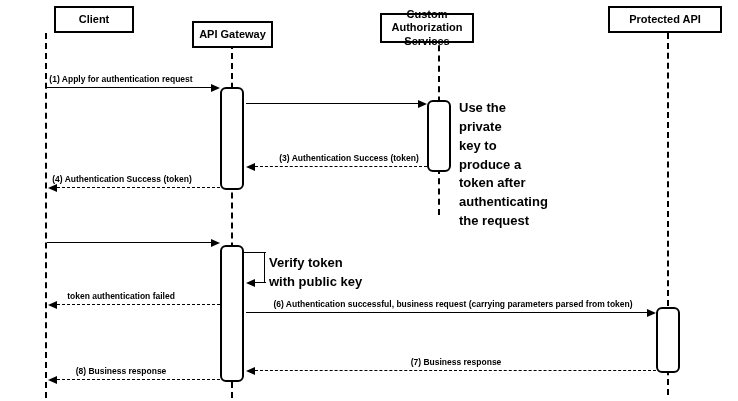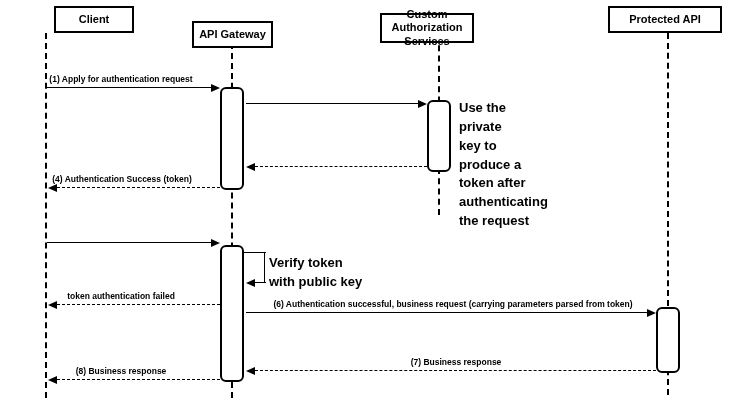--- a/index.html
+++ b/index.html
@@ -53,20 +53,21 @@
   <div class="activation" style="left:220px; top:245px; height:137px;"></div>
   <div class="activation" style="left:656px; top:307px; height:66px;"></div>
 
   <div class="mlabel" style="left:115px; top:74px;">(1) Apply for authentication request</div>
   <div class="mline solid" style="left:47px; top:87px; width:164px;"></div>
   <div class="ah right" style="left:211px; top:84px;"></div>
 
   <div class="mline solid" style="left:246px; top:103px; width:172px;"></div>
   <div class="ah right" style="left:418px; top:100px;"></div>
 
+  <div class="mlabel" style="left:343px; top:153px;">(3) Authentication Success (token)</div>
   <div class="mline dashed" style="left:255px; top:166px; width:172px;"></div>
   <div class="ah left" style="left:246px; top:163px;"></div>
 
   <div class="mlabel" style="left:116px; top:174px;">(4) Authentication Success (token)</div>
   <div class="mline dashed" style="left:57px; top:187px; width:163px;"></div>
   <div class="ah left" style="left:48px; top:184px;"></div>
 
   <div class="mline solid" style="left:47px; top:242px; width:164px;"></div>
   <div class="ah right" style="left:211px; top:239px;"></div>
 

